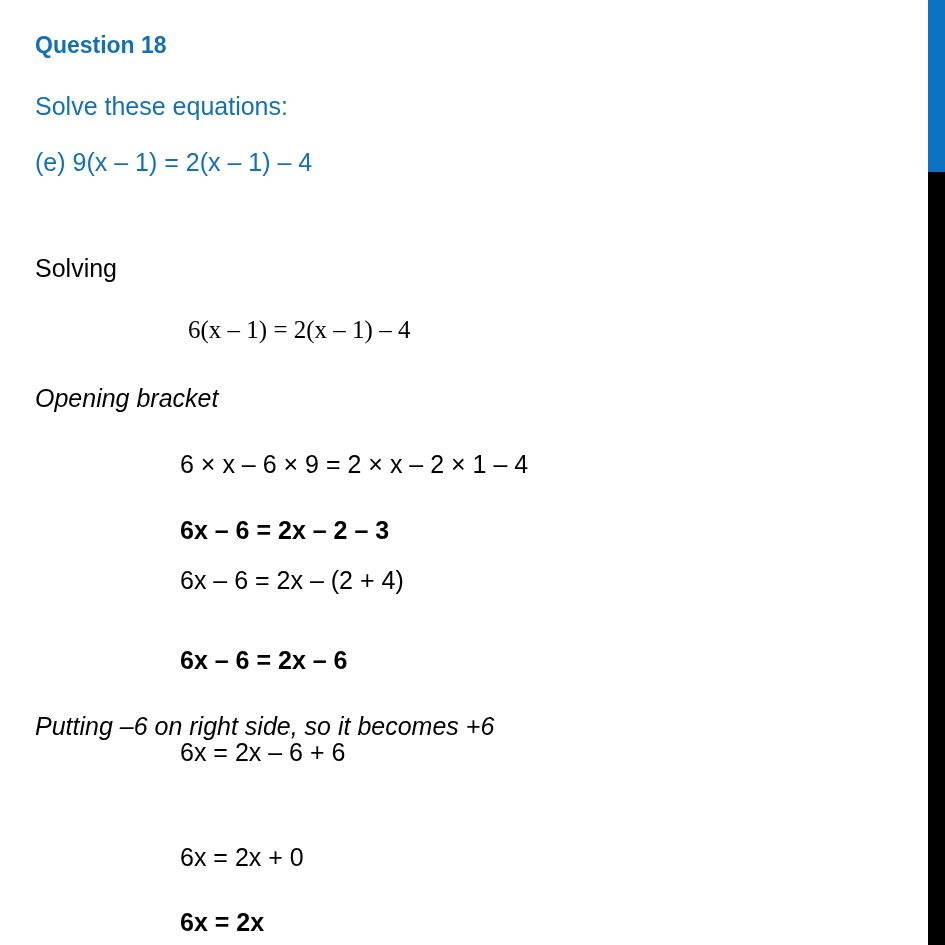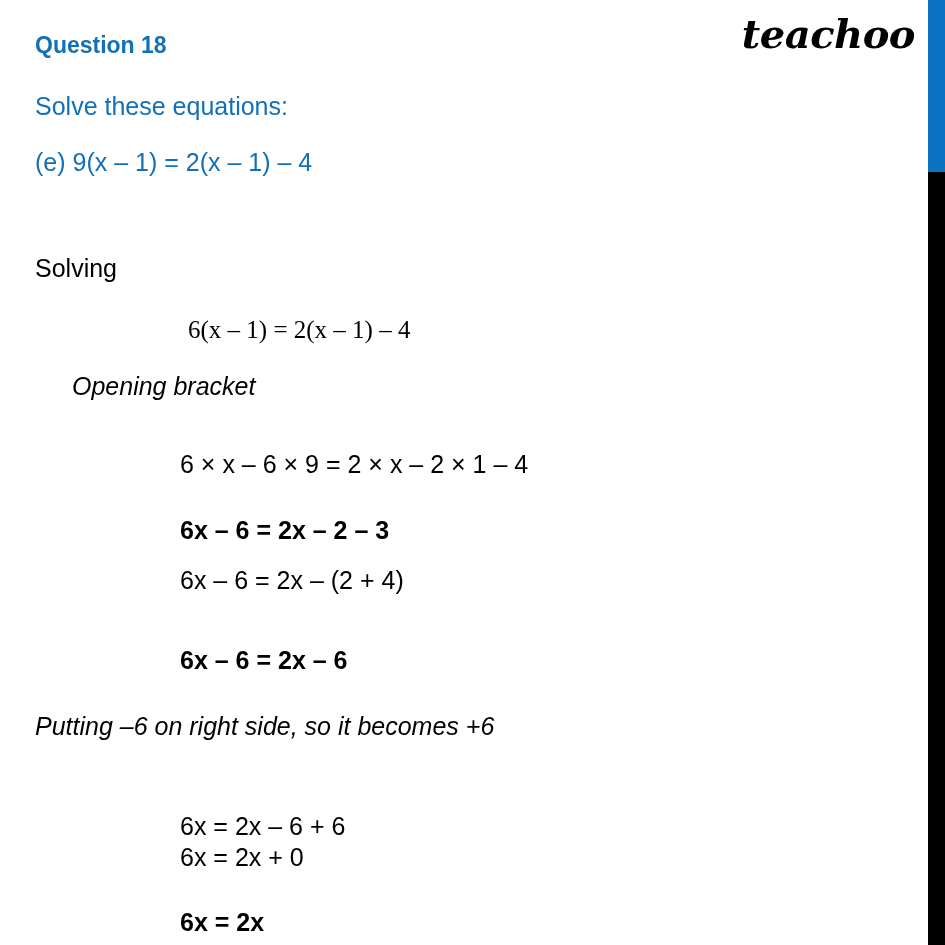--- a/index.html
+++ b/index.html
@@ -84,46 +84,45 @@
   .eq-first { left: 188px; }
 </style>
 </head>
 <body>
 
 <div id="page">
 
   <div class="edge-bar edge-bar-blue"></div>
   <div class="edge-bar edge-bar-black"></div>
 
-  <div class="logo">teachoo</div>
 
   <div class="content">
 
     <div class="line head blue margin" style="top:32px;">Question 18</div>
 
     <div class="line blue margin" style="top:92px;">Solve these equations:</div>
 
     <div class="line blue margin" style="top:148px;">(e) 9(x – 1) = 2(x – 1) – 4</div>
 
     <div class="line margin" style="top:254px;">Solving</div>
 
     <div class="line eq-first" style="top:316px;font-family:Liberation Serif, serif;">6(x – 1) = 2(x – 1) – 4</div>
 
-    <div class="line italic margin" style="top:372px;margin-left:37px;">Opening bracket</div>
+    <div class="line italic margin" style="top:384px;">Opening bracket</div>
 
     <div class="line indent" style="top:450px;">6 × x – 6 × 9 = 2 × x – 2 × 1 – 4</div>
 
     <div class="line indent bold" style="top:516px;">6x – 6 = 2x – 2 – 3</div>
 
     <div class="line indent" style="top:566px;">6x – 6 = 2x – (2 + 4)</div>
 
     <div class="line indent bold" style="top:646px;">6x – 6 = 2x – 6</div>
 
     <div class="line italic margin" style="top:712px;">Putting –6 on right side, so it becomes +6</div>
 
-    <div class="line indent" style="top:812px;">6x = 2x – 6 + 6</div>
+    <div class="line indent" style="top:738px;">6x = 2x – 6 + 6</div>
 
     <div class="line indent" style="top:843px;">6x = 2x + 0</div>
 
     <div class="line indent bold" style="top:908px;">6x = 2x</div>
 
   </div>
 </div>
 
 </body></html>

